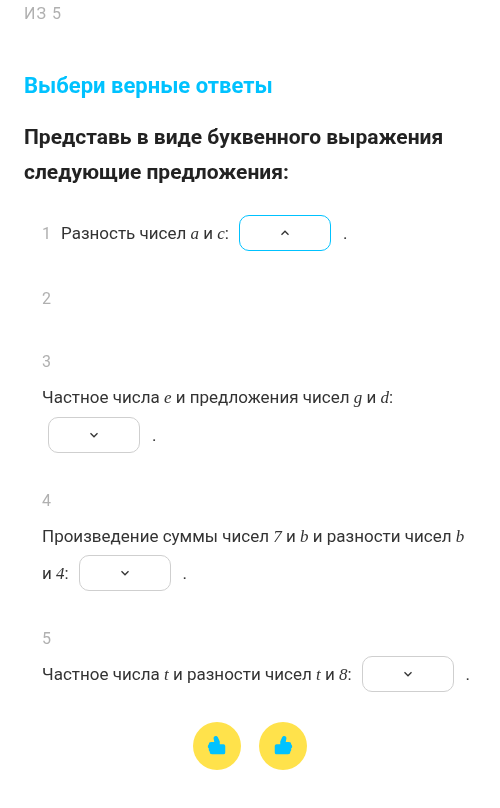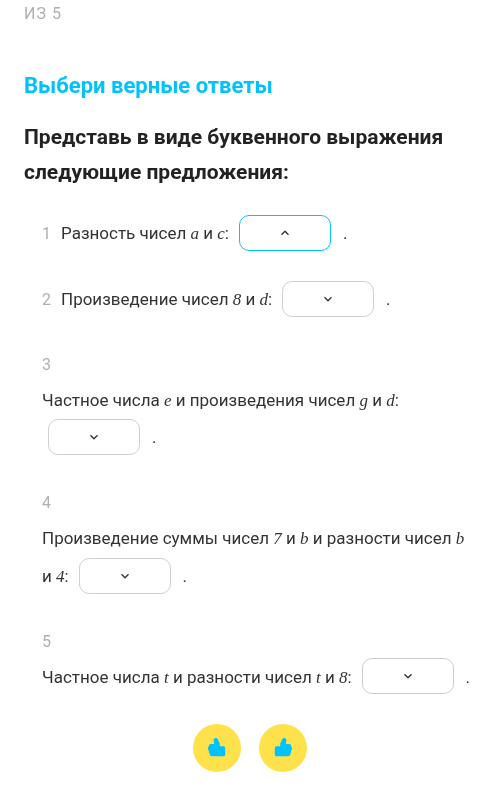--- a/index.html
+++ b/index.html
@@ -116,35 +116,26 @@
         <svg class="chev" viewBox="0 0 24 24">
             <polyline points="6 15 12 9 18 15"></polyline>
           </svg>
       </span>
       <span class="period">.</span>
     </span>
   </li>
 
   <li class="item">
     <span class="item-num">2</span>
-    <span class="line">
-      <span class="item-text">Произведение чисел </span><span class="item-text ital">8</span><span class="item-text"> и </span><span class="item-text ital">d</span><span class="item-text">:</span>
-      <span class="dropdown">
-        <svg class="chev" viewBox="0 0 24 24">
-            <polyline points="6 9 12 15 18 9"></polyline>
-          </svg>
-      </span>
-      <span class="period">.</span>
-    </span>
   </li>
 
   <li class="item">
     <span class="item-num">3</span>
     <span class="line">
-      <span class="item-text">Частное числа </span><span class="item-text ital">e</span><span class="item-text"> и произведения чисел </span><span class="item-text ital">g</span><span class="item-text"> и </span><span class="item-text ital">d</span><span class="item-text">:</span>
+      <span class="item-text">Частное числа </span><span class="item-text ital">e</span><span class="item-text"> и предложения чисел </span><span class="item-text ital">g</span><span class="item-text"> и </span><span class="item-text ital">d</span><span class="item-text">:</span>
       <span class="dropdown">
         <svg class="chev" viewBox="0 0 24 24">
             <polyline points="6 9 12 15 18 9"></polyline>
           </svg>
       </span>
       <span class="period">.</span>
     </span>
   </li>
 
   <li class="item">

